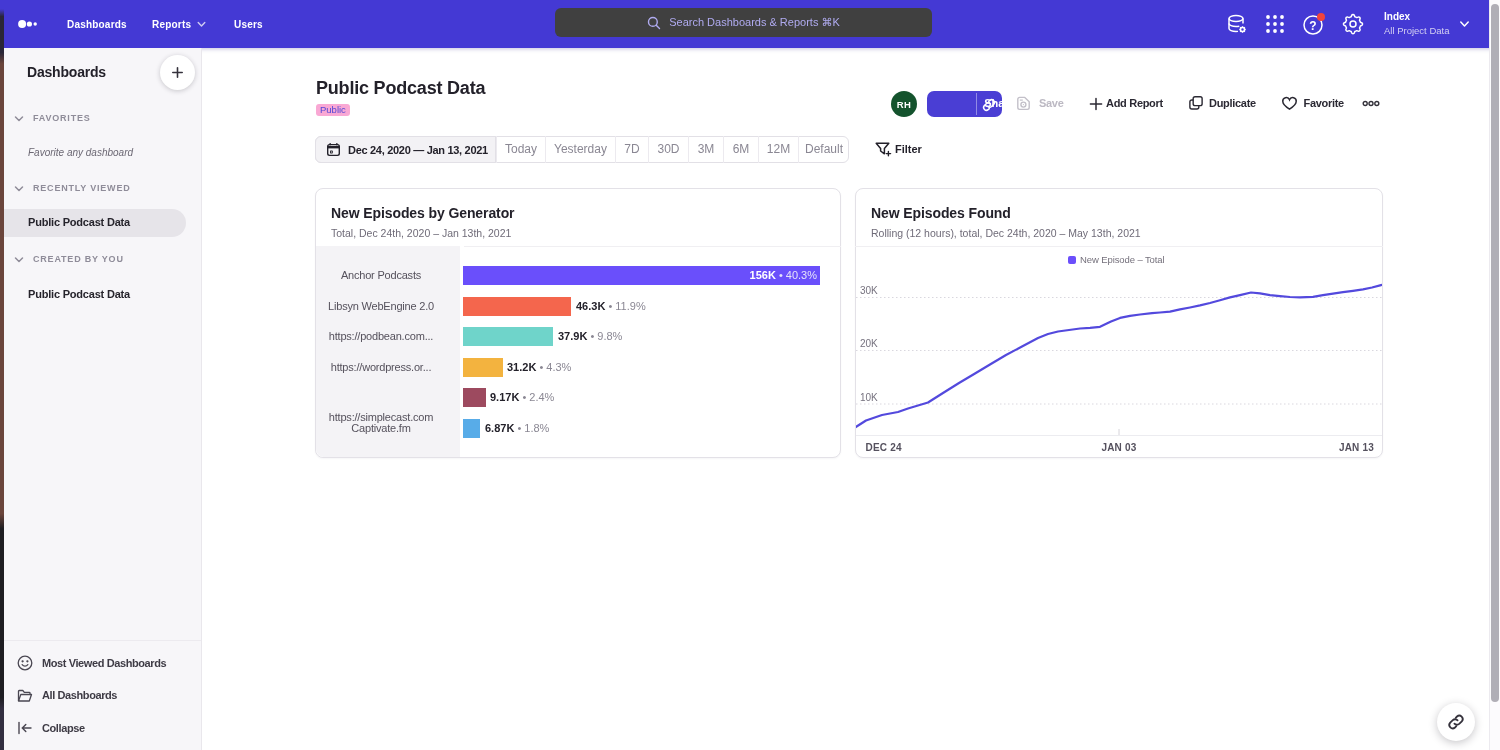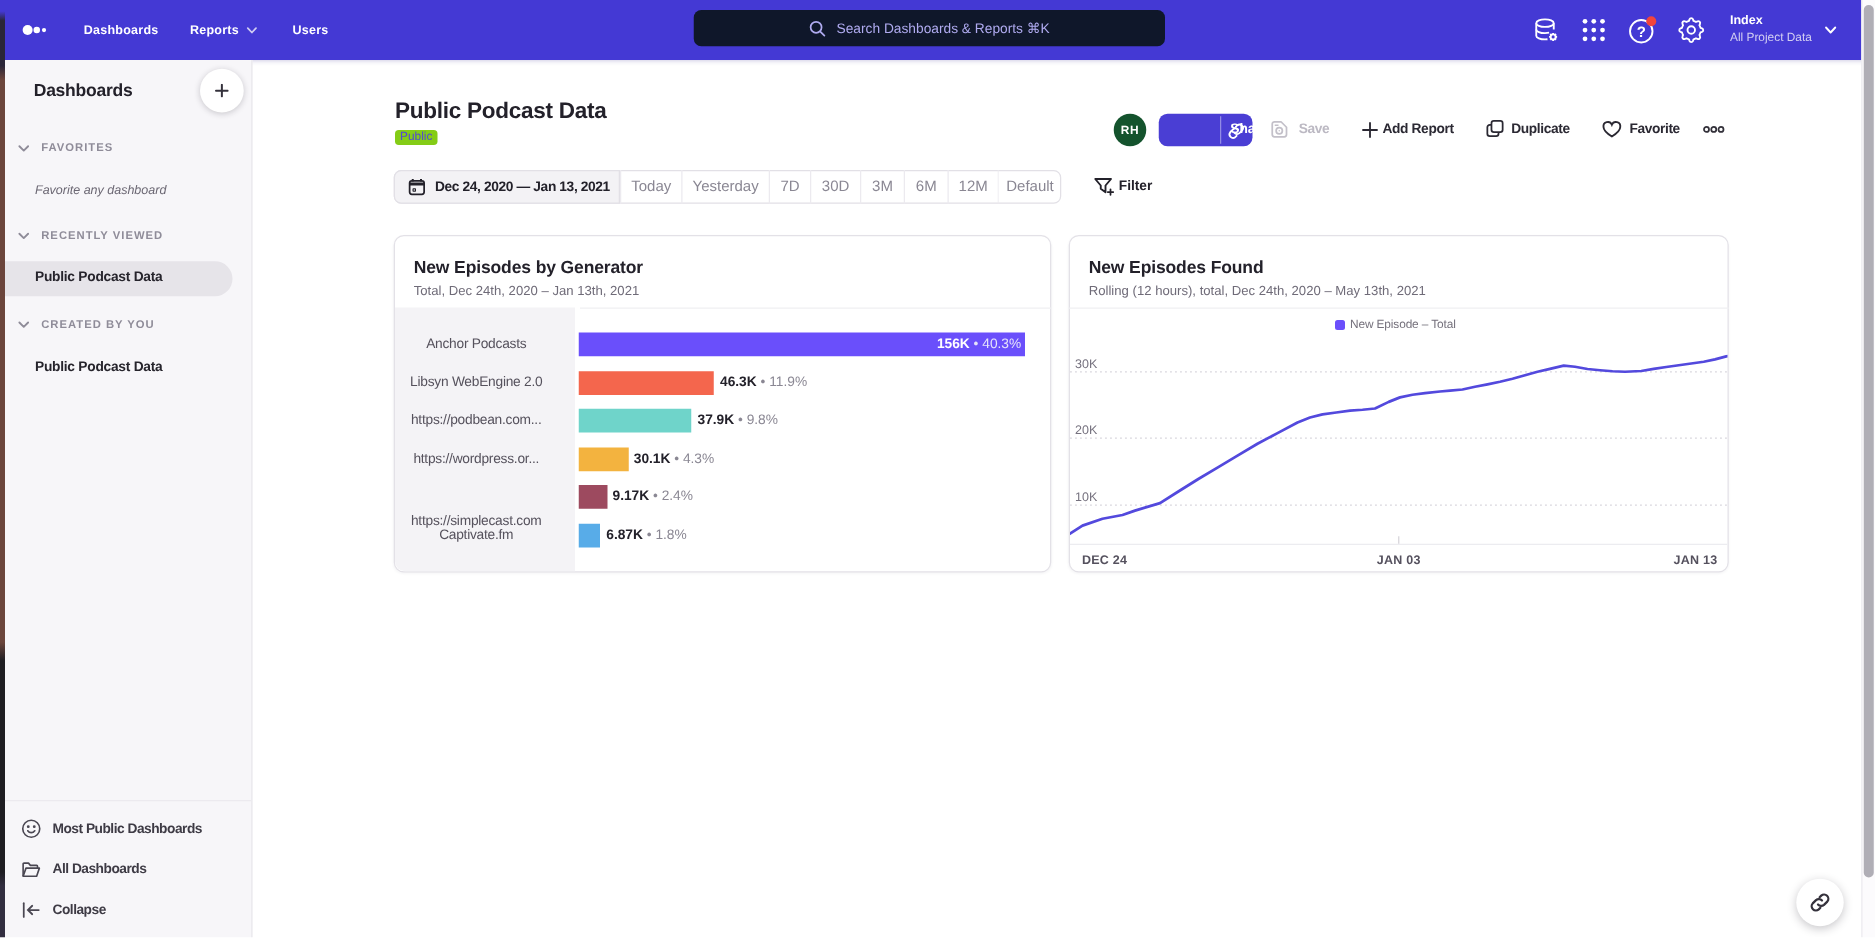--- a/index.html
+++ b/index.html
@@ -6,21 +6,21 @@
   html,body { width:1500px; height:750px; overflow:hidden; background:#fff;
     font-family:"Liberation Sans", sans-serif; }
   .abs { position:absolute; }
   #stage { position:relative; width:1500px; height:750px; }
 
   
   #nav { position:absolute; left:0; top:0; width:1500px; height:48px; background:#4439d4; box-shadow:0 1px 4px rgba(50,40,140,.28); }
   .navlink { position:absolute; top:0; height:48px; line-height:49px; color:#fff;
     font-size:10px; font-weight:700; letter-spacing:.2px; }
   #search { position:absolute; left:555px; top:8px; width:377px; height:29px;
-    background:#0f172a; border-radius:6px; color:#b0abf0; font-size:11px;
+    background:#404040; border-radius:6px; color:#b0abf0; font-size:11px;
     display:flex; align-items:center; justify-content:center; gap:8px; }
   .navicon { position:absolute; top:12px; width:24px; height:24px; }
 
   
   #sidebar { position:absolute; left:0; top:48px; width:202px; height:702px;
     background:#f7f6f9; border-right:1px solid #e9e7ec; }
   .seclabel { position:absolute; left:33px; font-size:9px; font-weight:700;
     letter-spacing:.8px; color:#8f8c99; }
   .secchev { position:absolute; left:14px; width:10px; height:10px; }
   .sideitem { position:absolute; left:28px; font-size:11px; font-weight:700;
@@ -135,38 +135,38 @@
     <div class="seclabel" style="top:206px">CREATED BY YOU</div>
     <div class="sideitem" style="top:240px">Public Podcast Data</div>
 
     <div style="position:absolute;left:0;top:592px;width:201px;border-top:1px solid #eceaef;"></div>
     <svg class="abs" style="left:17px;top:607px" width="16" height="16" viewBox="0 0 16 16" fill="none" stroke="#4a4752" stroke-width="1.3">
       <circle cx="8" cy="8" r="6.8"></circle>
       <circle cx="5.6" cy="6.3" r="0.5" fill="#4a4752"></circle>
       <circle cx="10.4" cy="6.3" r="0.5" fill="#4a4752"></circle>
       <path d="M5.2 9.6 c.7 1 1.7 1.5 2.8 1.5 s2.1-.5 2.8-1.5" stroke-linecap="round"></path>
     </svg>
-    <div class="botlabel" style="top:609px">Most Public Dashboards</div>
+    <div class="botlabel" style="top:609px">Most Viewed Dashboards</div>
     <svg class="abs" style="left:17px;top:640px" width="16" height="16" viewBox="0 0 16 16" fill="none" stroke="#4a4752" stroke-width="1.3" stroke-linejoin="round">
       <path d="M1.5 13 V3.2 c0-.4.3-.7.7-.7 h3.6 l1.5 1.8 h5 c.4 0 .7.3.7.7 V6.5"></path>
       <path d="M1.5 13 L3.8 6.5 h10.7 L12.3 13 z"></path>
     </svg>
     <div class="botlabel" style="top:641px">All Dashboards</div>
     <svg class="abs" style="left:17px;top:672px" width="16" height="16" viewBox="0 0 16 16" fill="none" stroke="#4a4752" stroke-width="1.4" stroke-linecap="round">
       <path d="M2 2.5 v11"></path>
       <path d="M14 8 H5.5 M8.8 4.6 L5.3 8 l3.5 3.4"></path>
     </svg>
     <div class="botlabel" style="top:674px">Collapse</div>
   </div>
 
   <div style="position:absolute;left:0;top:0;width:4px;height:750px;
     background:linear-gradient(#4439d4 0%, #4439d4 1.2%, #2a2638 2.2%, #2a2638 7%, #6b453c 8.5%, #6b453c 68.5%, #1e1d22 70.5%, #1e1d22 93%, #322e40 94.5%, #322e40 100%);"></div>
 
   <div style="position:absolute;left:316px;top:78px;font-size:18px;font-weight:700;letter-spacing:-.2px;color:#23212a;">Public Podcast Data</div>
-  <div style="position:absolute;left:316px;top:103.5px;height:12.5px;line-height:12.5px;padding:0 4px;border-radius:3px;background:#84cc16;color:#5347d6;font-size:9.5px;font-weight:400;">Public</div>
+  <div style="position:absolute;left:316px;top:103.5px;height:12.5px;line-height:12.5px;padding:0 4px;border-radius:3px;background:#f9a8d4;color:#5347d6;font-size:9.5px;font-weight:400;">Public</div>
 
   <div style="position:absolute;left:891px;top:91px;width:26px;height:26px;border-radius:50%;background:#14532d;color:#fff;font-size:9.5px;font-weight:700;letter-spacing:.5px;display:flex;align-items:center;justify-content:center;">RH</div>
   <div style="position:absolute;left:926.5px;top:91px;width:75px;height:25.5px;background:#4a3ed4;border-radius:7px;"></div>
   <div style="position:absolute;left:975px;top:91px;width:49px;height:43px;line-height:25.5px;text-align:center;color:#fff;font-size:11px;font-weight:700;">Share</div>
   <div style="position:absolute;left:975.5px;top:93px;width:1px;height:21.5px;background:rgba(255,255,255,.4);"></div>
   <svg class="abs" style="left:981px;top:96.5px" width="16" height="16" viewBox="0 0 17 17" fill="none" stroke="#fff" stroke-width="1.6" stroke-linecap="round">
     <path d="M7 9.8 a3 3 0 0 0 4.2.3 l2.4-2.4 a3 3 0 0 0-4.2-4.2 L8.2 4.6"></path>
     <path d="M10 7.2 a3 3 0 0 0-4.2-.3 L3.4 9.3 a3 3 0 0 0 4.2 4.2 l1.2-1.1"></path>
   </svg>
   <svg class="abs" style="left:1016px;top:96px" width="15" height="15" viewBox="0 0 15 15" fill="none" stroke="#c3c0c9" stroke-width="1.4" stroke-linejoin="round">
@@ -235,21 +235,21 @@
   <div style="position:absolute;left:463px;top:266px;width:357px;height:19px;background:#6a4ffb;"></div>
   <div style="position:absolute;left:463px;top:296.5px;width:107.5px;height:19px;background:#f4664d;"></div>
   <div style="position:absolute;left:463px;top:327px;width:90px;height:19px;background:#6fd4ca;"></div>
   <div style="position:absolute;left:463px;top:357.5px;width:39.5px;height:19px;background:#f3b33f;"></div>
   <div style="position:absolute;left:463px;top:388px;width:22.5px;height:19px;background:#9d4a5f;"></div>
   <div style="position:absolute;left:463px;top:419px;width:17px;height:19px;background:#58ace8;"></div>
 
   <div class="bval" style="left:663px;top:269px;width:154px;text-align:right;color:#e6e3fa;"><b style="color:#fff">156K</b> • 40.3%</div>
   <div class="bval" style="left:576px;top:300px;"><b>46.3K</b> • 11.9%</div>
   <div class="bval" style="left:558px;top:330px;"><b>37.9K</b> • 9.8%</div>
-  <div class="bval" style="left:507px;top:361px;"><b>30.1K</b> • 4.3%</div>
+  <div class="bval" style="left:507px;top:361px;"><b>31.2K</b> • 4.3%</div>
   <div class="bval" style="left:490px;top:391px;"><b>9.17K</b> • 2.4%</div>
   <div class="bval" style="left:485px;top:422px;"><b>6.87K</b> • 1.8%</div>
 
   <div class="card" style="left:855px;top:188px;width:528px;height:270px;"></div>
   <div style="position:absolute;left:871px;top:205px;" class="ctitle">New Episodes Found</div>
   <div style="position:absolute;left:871px;top:227px;" class="csub">Rolling (12 hours), total, Dec 24th, 2020 – May 13th, 2021</div>
 
   <div style="position:absolute;left:855px;top:245.5px;width:528px;height:1px;background:#f0eff2;"></div>
   <div style="position:absolute;left:464px;top:245.5px;width:377px;height:1px;background:#f0eff2;"></div>
   <div style="position:absolute;left:1067.5px;top:256px;width:8px;height:8px;border-radius:2px;background:#6b4ffb;"></div>

